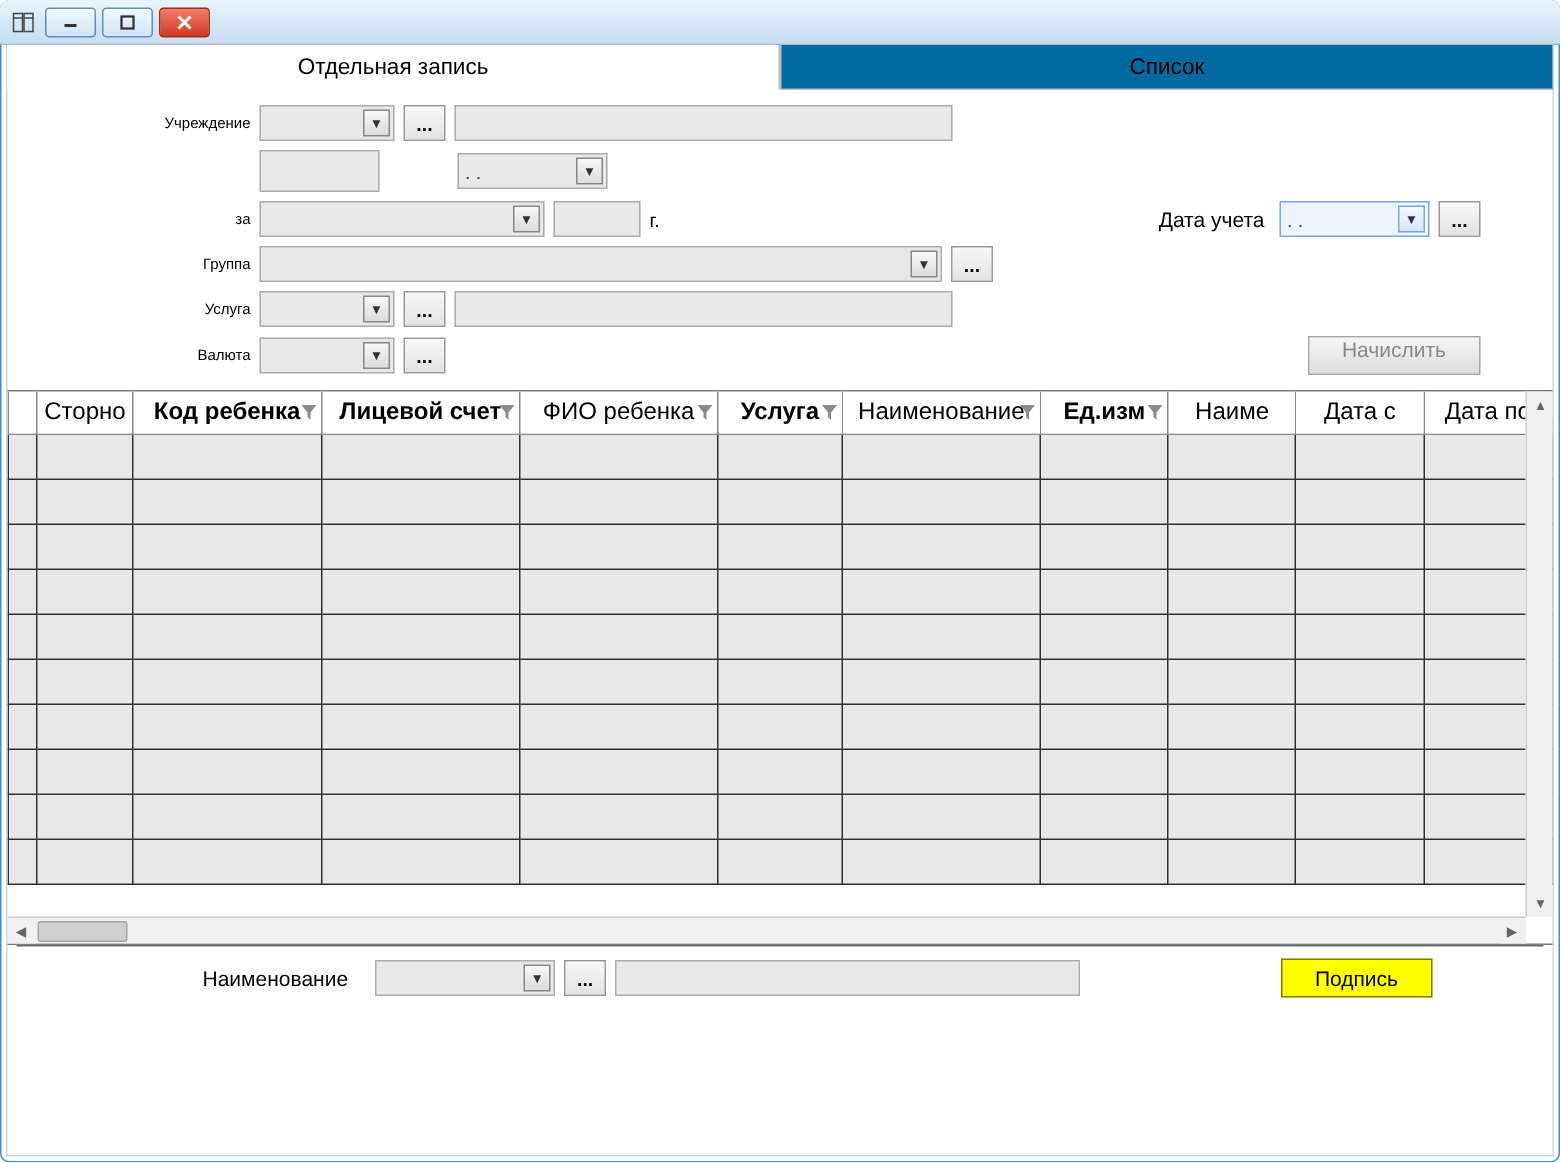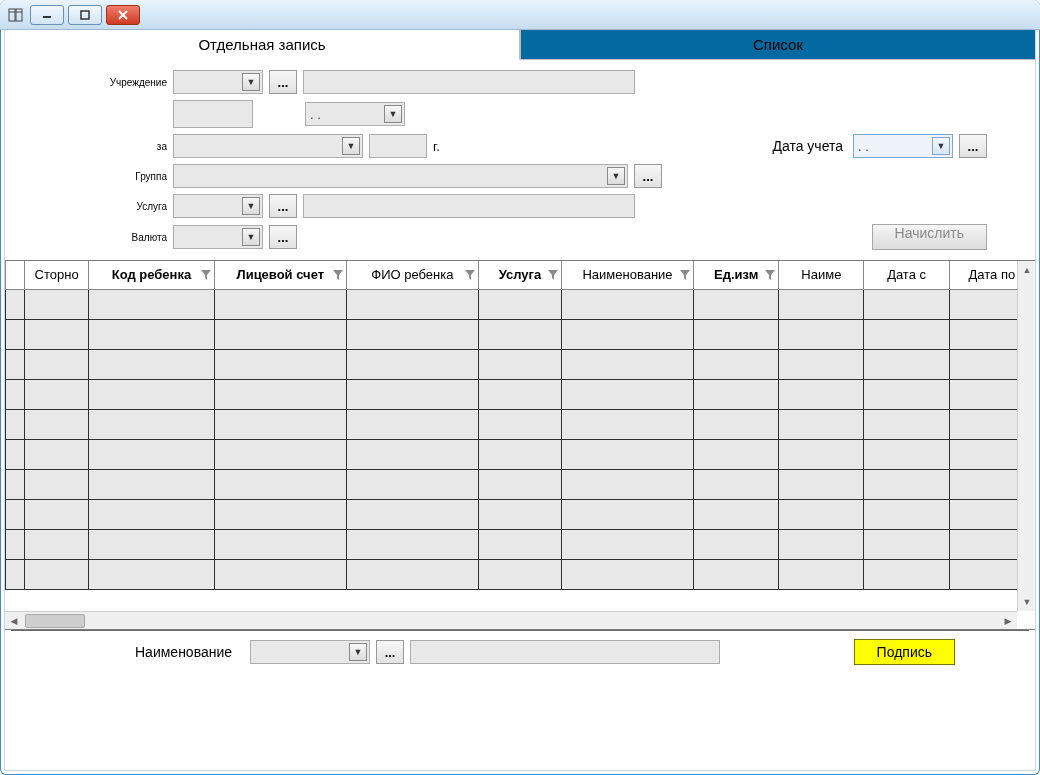--- a/index.html
+++ b/index.html
@@ -165,21 +165,21 @@
   table.grid {
     border-collapse: collapse;
     width: 100%;
     table-layout: fixed;
   }
   table.grid th {
     background:#fff;
     border:1px solid #888;
     border-top:none;
     font-weight:normal;
-    font-size:13px;
+    font-size:16px;
     height:28px;
     padding:0 2px;
     white-space:nowrap;
     overflow:hidden;
     position:relative;
   }
   table.grid th.bold { font-weight:bold; }
   table.grid td {
     border:1px solid #303030;
     background:#e8e8e8;

